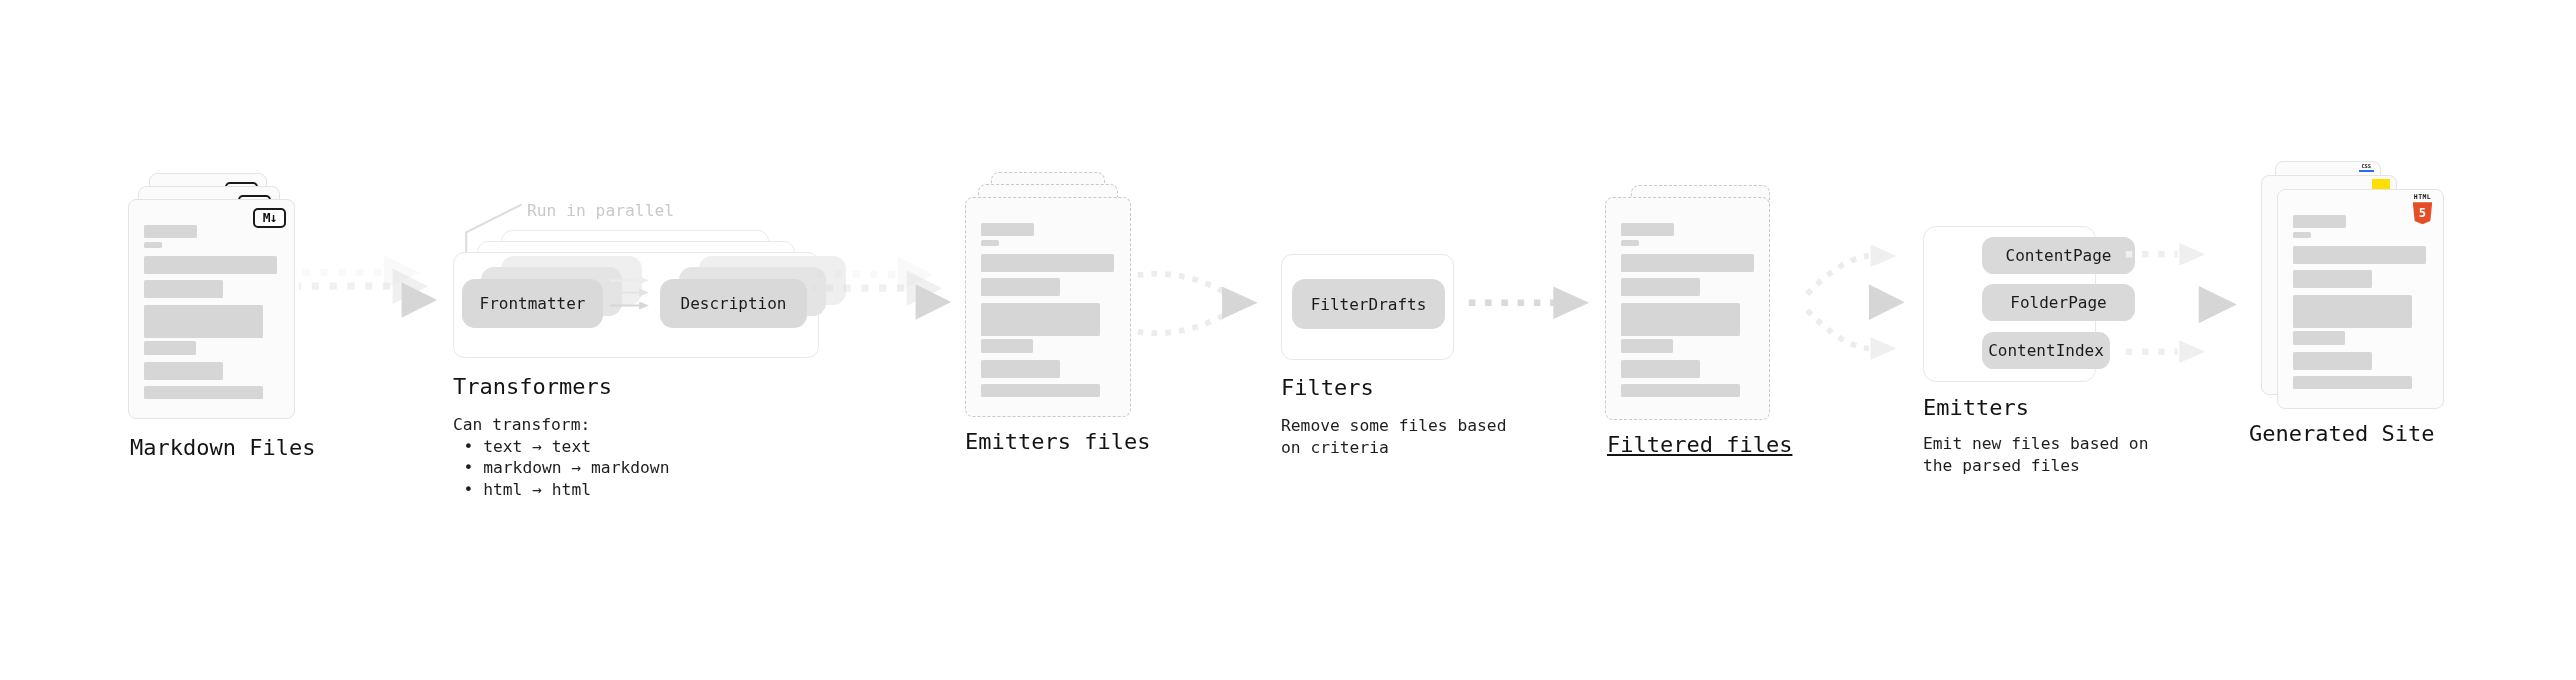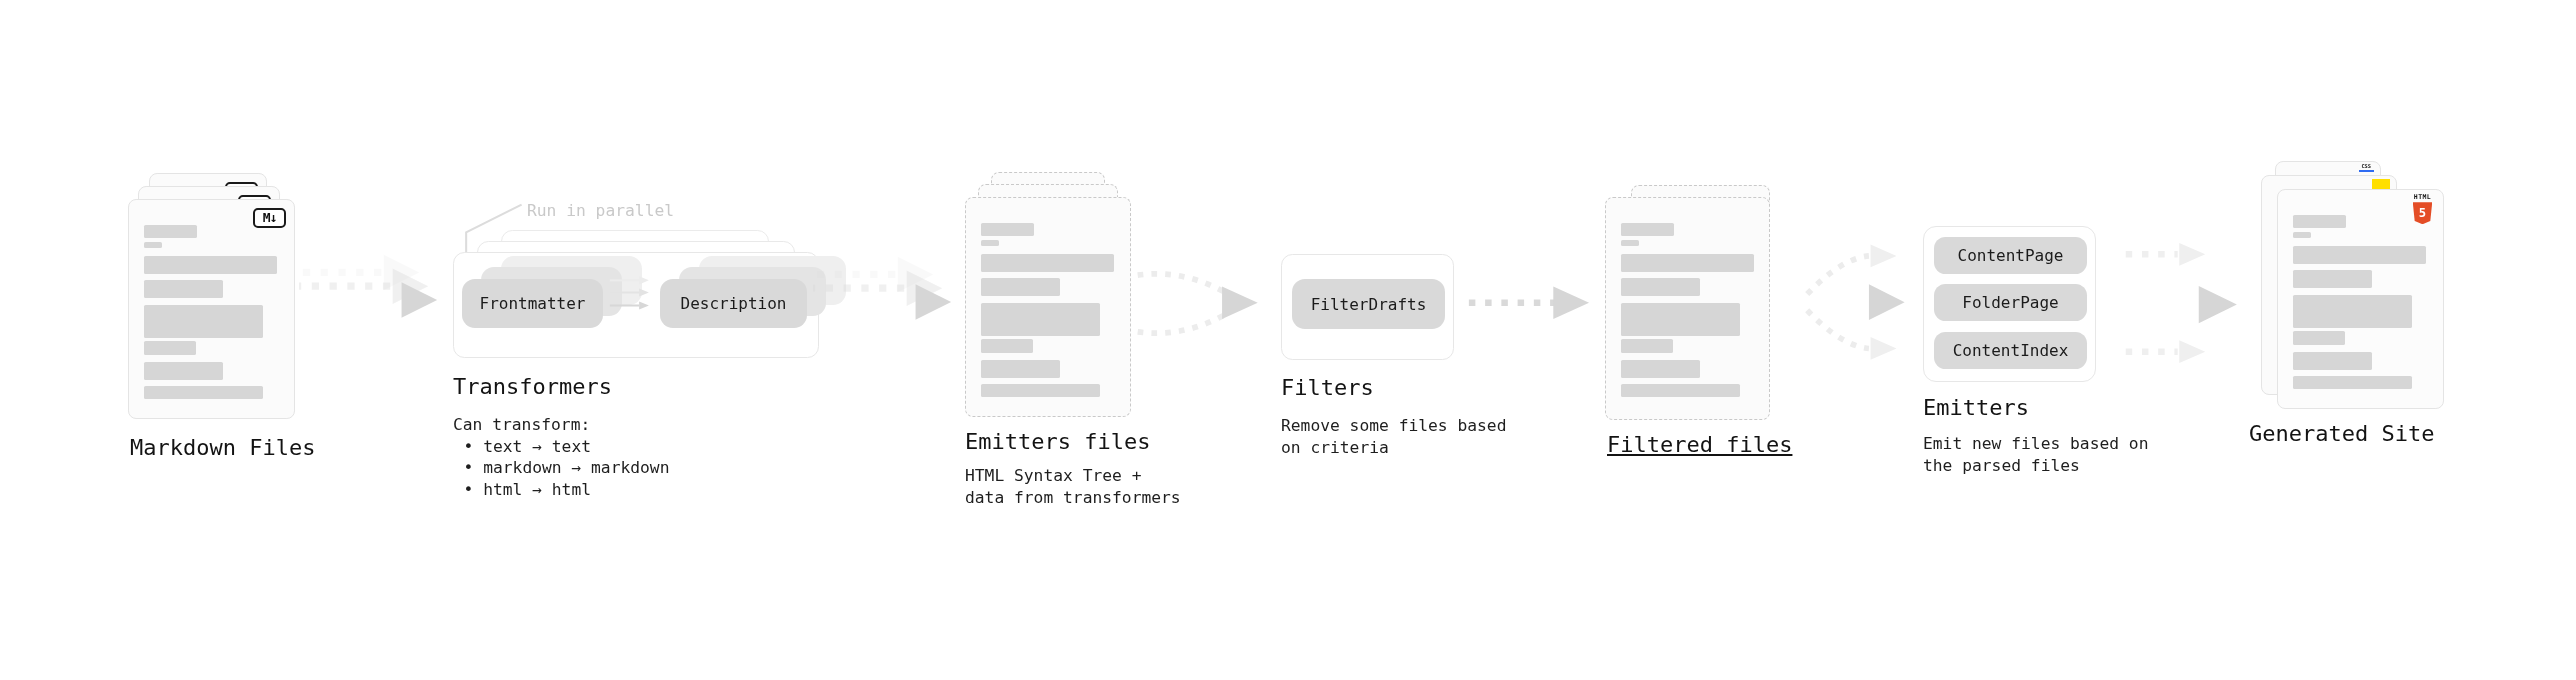--- a/index.html
+++ b/index.html
@@ -21,21 +21,21 @@
           font-size:13px;font-weight:bold;color:#111;letter-spacing:-0.8px;}
 
   
   .cont{position:absolute;background:#ffffff;border:1.6px solid #e7e7e7;border-radius:11.4px;box-sizing:border-box;}
 
   
   .pill{position:absolute;background:#d9d9d9;border-radius:13px;display:flex;align-items:center;
         justify-content:center;font-size:16px;color:#1b1b1b;white-space:nowrap;}
   .pill.g1{background:#e4e4e4;}
   .pill.g2{background:#efefef;}
-  .pill.sm{border-radius:11.4px;}
+  .pill.sm{border-radius:11.4px;margin-left:48px;}
 
   .title{position:absolute;font-size:22px;color:#131313;white-space:nowrap;}
   .desc{position:absolute;font-size:16.3px;line-height:22px;color:#1e1e1e;white-space:nowrap;}
   .desc .bullet{padding-left:10.6px;}
   .note{position:absolute;font-size:16.3px;color:#c9c9c9;white-space:nowrap;}
   .arrow{position:absolute;}
 
   
   .html5{position:absolute;top:4.1px;right:9px;width:23px;text-align:center;}
   .html5 .h5label{font-size:6.5px;font-weight:bold;color:#111;letter-spacing:0.4px;line-height:7.3px;}
@@ -150,24 +150,20 @@
       <div class="sk-bar" style="left: 14.6px; top: 25px; width: 53px; height: 13px;"></div>
       <div class="sk-bar" style="left: 14.6px; top: 42px; width: 18.7px; height: 5.7px;"></div>
       <div class="sk-bar" style="left: 14.6px; top: 56px; width: 133px; height: 18px;"></div>
       <div class="sk-bar" style="left: 14.6px; top: 80px; width: 79px; height: 18px;"></div>
       <div class="sk-bar" style="left: 14.6px; top: 105px; width: 119px; height: 32.5px;"></div>
       <div class="sk-bar" style="left: 14.6px; top: 141px; width: 52px; height: 14px;"></div>
       <div class="sk-bar" style="left: 14.6px; top: 162px; width: 79px; height: 18px;"></div>
       <div class="sk-bar" style="left: 14.6px; top: 186px; width: 119px; height: 13px;"></div>
     </div>
   <div class="title" style="left:965px;top:429px;">Emitters files</div>
-  <div class="desc" style="left:965px;top:465px;">
-    <div>HTML Syntax Tree +</div>
-    <div>data from transformers</div>
-  </div>
 
   <svg class="arrow" style="left:1136px;top:267px;" width="138" height="73" viewBox="0 0 170 90">
     <defs>
         <linearGradient id="f3" x1="0" y1="0" x2="1" y2="0">
       <stop offset="0" stop-color="#d9d9d9" stop-opacity="0.35"></stop>
           <stop offset="0.85" stop-color="#d9d9d9" stop-opacity="1"></stop>
     </linearGradient>
       </defs>
     <path d="M2,10 Q62,2 118,36" fill="none" stroke="#ececec" stroke-width="7" stroke-dasharray="7 10"></path>
     <path d="M2,80 Q62,88 118,54" fill="none" stroke="#ececec" stroke-width="7" stroke-dasharray="7 10"></path>
@@ -212,21 +208,21 @@
     <polygon points="114,13 146,27 114,41" fill="#efefef"></polygon>
     <path d="M36,94 Q78,138 112,141" fill="none" stroke="#ececec" stroke-width="7" stroke-dasharray="7 10"></path>
     <polygon points="114,127 146,141 114,155" fill="#efefef"></polygon>
     <line x1="4" y1="84" x2="112" y2="84" stroke="url(#f4)" stroke-width="9" stroke-dasharray="9 13"></line>
     <polygon points="112,62 156,84 112,106" fill="#d6d6d6"></polygon>
   </svg>
 
   <div class="cont" style="left:1923px;top:226px;width:173px;height:156px;border-radius:13px;"></div>
   <div class="pill sm" style="left:1934px;top:237px;width:153px;height:37px;">ContentPage</div>
   <div class="pill sm" style="left:1934px;top:284px;width:153px;height:37px;">FolderPage</div>
-  <div class="pill sm" style="left:1934px;top:332px;width:153px;height:37px;">ContentIndex</div>
+  <div class="pill sm" style="left:1934px;top:332px;width:128px;height:37px;">ContentIndex</div>
   <div class="title" style="left:1923px;top:395px;">Emitters</div>
   <div class="desc" style="left:1923px;top:433px;">
     <div>Emit new files based on</div>
     <div>the parsed files</div>
   </div>
 
   <svg class="arrow" style="left:2103px;top:234px;" width="142" height="138" viewBox="0 0 175 170">
     <defs>
         <linearGradient id="f5" x1="0" y1="0" x2="1" y2="0">
       <stop offset="0" stop-color="#d9d9d9" stop-opacity="0.35"></stop>

